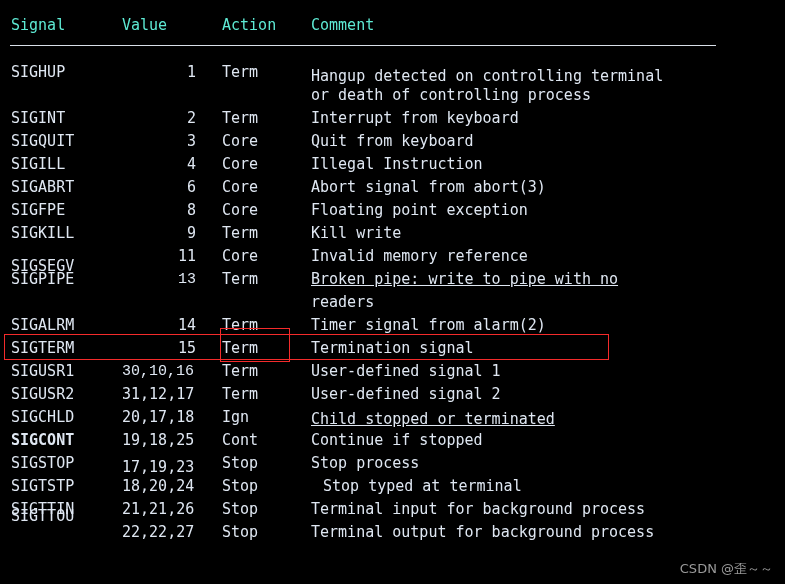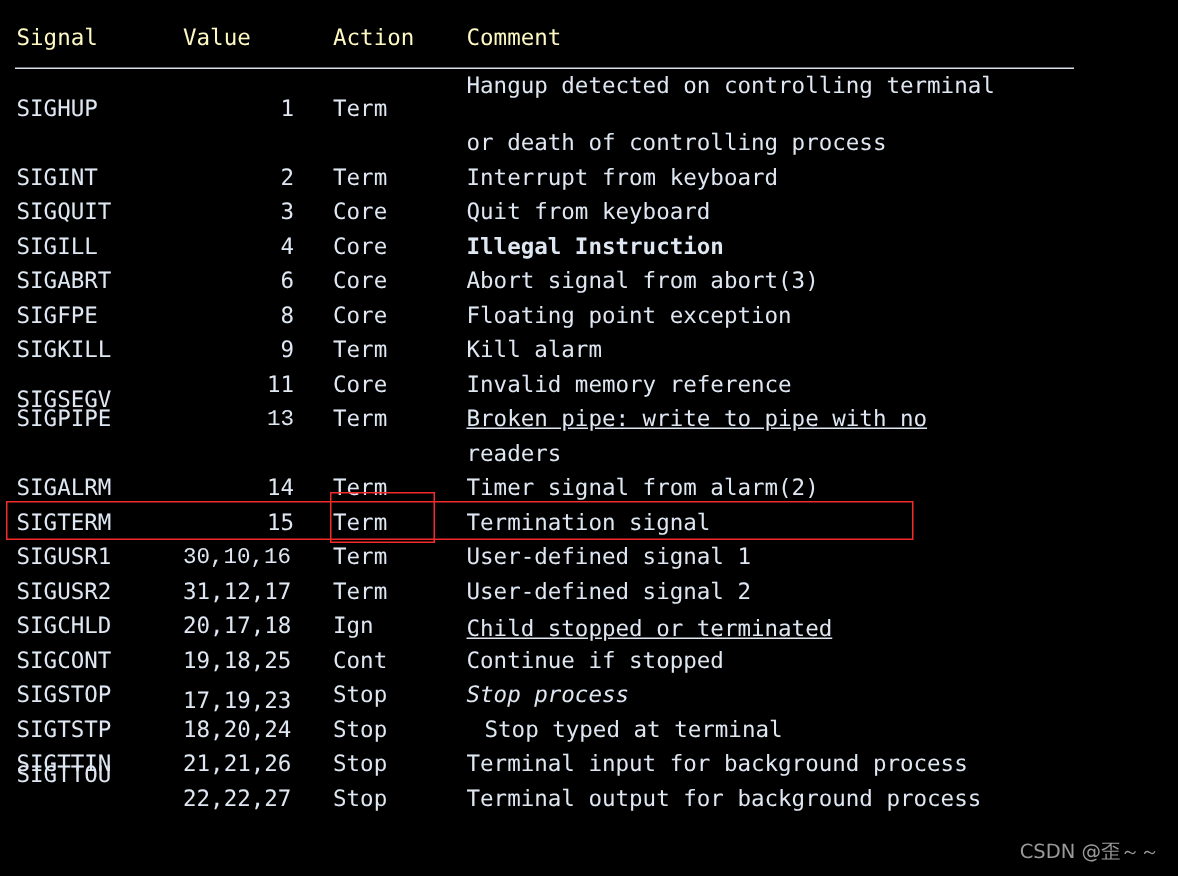--- a/index.html
+++ b/index.html
@@ -36,21 +36,21 @@
     line-height: 23px;
     color: #dfe7f2;
   }
 
   .col-signal  { left: 11px;  }
   .col-value   { left: 122px; }
   .col-action  { left: 222px; }
   .col-comment { left: 311px; }
 
   .header-cell {
-    color: #fef9c3;
+    color: #5eead4;
   }
 
   
   .val-right {
     width: 74px;
     text-align: right;
     left: 122px;
   }
 
   .rule {
@@ -103,46 +103,46 @@
   <div class="cell header-cell col-value" style="top:14px;">Value</div>
   <div class="cell header-cell col-action" style="top:14px;">Action</div>
   <div class="cell header-cell col-comment" style="top:14px;">Comment</div>
 
   <div class="rule"></div>
 
   <div id="rows-host">
       <div class="cell col-signal" style="top: 61px;">SIGHUP</div>
       <div class="cell val-right" style="top: 61px;">1</div>
       <div class="cell col-action" style="top: 61px;">Term</div>
-      <div class="cell col-comment" style="top: 46px; text-align: center;">Hangup detected on controlling terminal</div>
+      <div class="cell col-comment" style="top: 65px; text-align: center;">Hangup detected on controlling terminal</div>
       <div class="cell col-comment" style="top: 84px;">or death of controlling process</div>
       <div class="cell col-signal" style="top: 107px;">SIGINT</div>
       <div class="cell val-right" style="top: 107px;">2</div>
       <div class="cell col-action" style="top: 107px;">Term</div>
       <div class="cell col-comment" style="top: 107px;">Interrupt from keyboard</div>
       <div class="cell col-signal" style="top: 130px;">SIGQUIT</div>
       <div class="cell val-right" style="top: 130px;">3</div>
       <div class="cell col-action" style="top: 130px;">Core</div>
       <div class="cell col-comment" style="top: 130px;">Quit from keyboard</div>
       <div class="cell col-signal" style="top: 153px;">SIGILL</div>
       <div class="cell val-right" style="top: 153px;">4</div>
       <div class="cell col-action" style="top: 153px;">Core</div>
-      <div class="cell col-comment" style="top: 153px; font-weight: bold;">Illegal Instruction</div>
+      <div class="cell col-comment" style="top: 153px;">Illegal Instruction</div>
       <div class="cell col-signal" style="top: 176px;">SIGABRT</div>
       <div class="cell val-right" style="top: 176px;">6</div>
       <div class="cell col-action" style="top: 176px;">Core</div>
       <div class="cell col-comment" style="top: 176px;">Abort signal from abort(3)</div>
       <div class="cell col-signal" style="top: 199px;">SIGFPE</div>
       <div class="cell val-right" style="top: 199px;">8</div>
       <div class="cell col-action" style="top: 199px;">Core</div>
       <div class="cell col-comment" style="top: 199px;">Floating point exception</div>
       <div class="cell col-signal" style="top: 222px;">SIGKILL</div>
       <div class="cell val-right" style="top: 222px;">9</div>
       <div class="cell col-action" style="top: 222px;">Term</div>
-      <div class="cell col-comment" style="top: 222px;">Kill alarm</div>
+      <div class="cell col-comment" style="top: 222px;">Kill write</div>
       <div class="cell col-signal" style="top: 245px; margin-top: 10px;">SIGSEGV</div>
       <div class="cell val-right" style="top: 245px;">11</div>
       <div class="cell col-action" style="top: 245px;">Core</div>
       <div class="cell col-comment" style="top: 245px;">Invalid memory reference</div>
       <div class="cell col-signal" style="top: 268px;">SIGPIPE</div>
       <div class="cell val-right" style="top: 268px; font-family: Liberation Mono, monospace;">13</div>
       <div class="cell col-action" style="top: 268px;">Term</div>
       <div class="cell col-comment" style="top: 268px; text-decoration: underline;">Broken pipe: write to pipe with no</div>
       <div class="cell col-comment" style="top: 291px; text-align: center;">readers</div>
       <div class="cell col-signal" style="top: 314px;">SIGALRM</div>
@@ -158,28 +158,28 @@
       <div class="cell col-action" style="top: 360px;">Term</div>
       <div class="cell col-comment" style="top: 360px;">User-defined signal 1</div>
       <div class="cell col-signal" style="top: 383px;">SIGUSR2</div>
       <div class="cell col-value" style="top: 383px;">31,12,17</div>
       <div class="cell col-action" style="top: 383px;">Term</div>
       <div class="cell col-comment" style="top: 383px;">User-defined signal 2</div>
       <div class="cell col-signal" style="top: 406px;">SIGCHLD</div>
       <div class="cell col-value" style="top: 406px;">20,17,18</div>
       <div class="cell col-action" style="top: 406px;">Ign</div>
       <div class="cell col-comment" style="top: 408px; text-decoration: underline;">Child stopped or terminated</div>
-      <div class="cell col-signal" style="top: 429px;">SIGCONT</div>
+      <div class="cell col-signal" style="top: 429px; font-weight: bold;">SIGCONT</div>
       <div class="cell col-value" style="top: 429px;">19,18,25</div>
       <div class="cell col-action" style="top: 429px;">Cont</div>
       <div class="cell col-comment" style="top: 429px;">Continue if stopped</div>
       <div class="cell col-signal" style="top: 452px;">SIGSTOP</div>
       <div class="cell col-value" style="top: 456px;">17,19,23</div>
       <div class="cell col-action" style="top: 452px;">Stop</div>
-      <div class="cell col-comment" style="top: 452px; font-style: italic;">Stop process</div>
+      <div class="cell col-comment" style="top: 452px;">Stop process</div>
       <div class="cell col-signal" style="top: 475px;">SIGTSTP</div>
       <div class="cell col-value" style="top: 475px;">18,20,24</div>
       <div class="cell col-action" style="top: 475px;">Stop</div>
       <div class="cell col-comment" style="top: 475px; margin-left: 12px;">Stop typed at terminal</div>
       <div class="cell col-signal" style="top: 498px;">SIGTTIN</div>
       <div class="cell col-value" style="top: 498px;">21,21,26</div>
       <div class="cell col-action" style="top: 498px;">Stop</div>
       <div class="cell col-comment" style="top: 498px;">Terminal input for background process</div>
       <div class="cell col-signal" style="top: 505px;">SIGTTOU</div>
       <div class="cell col-value" style="top: 521px;">22,22,27</div>

